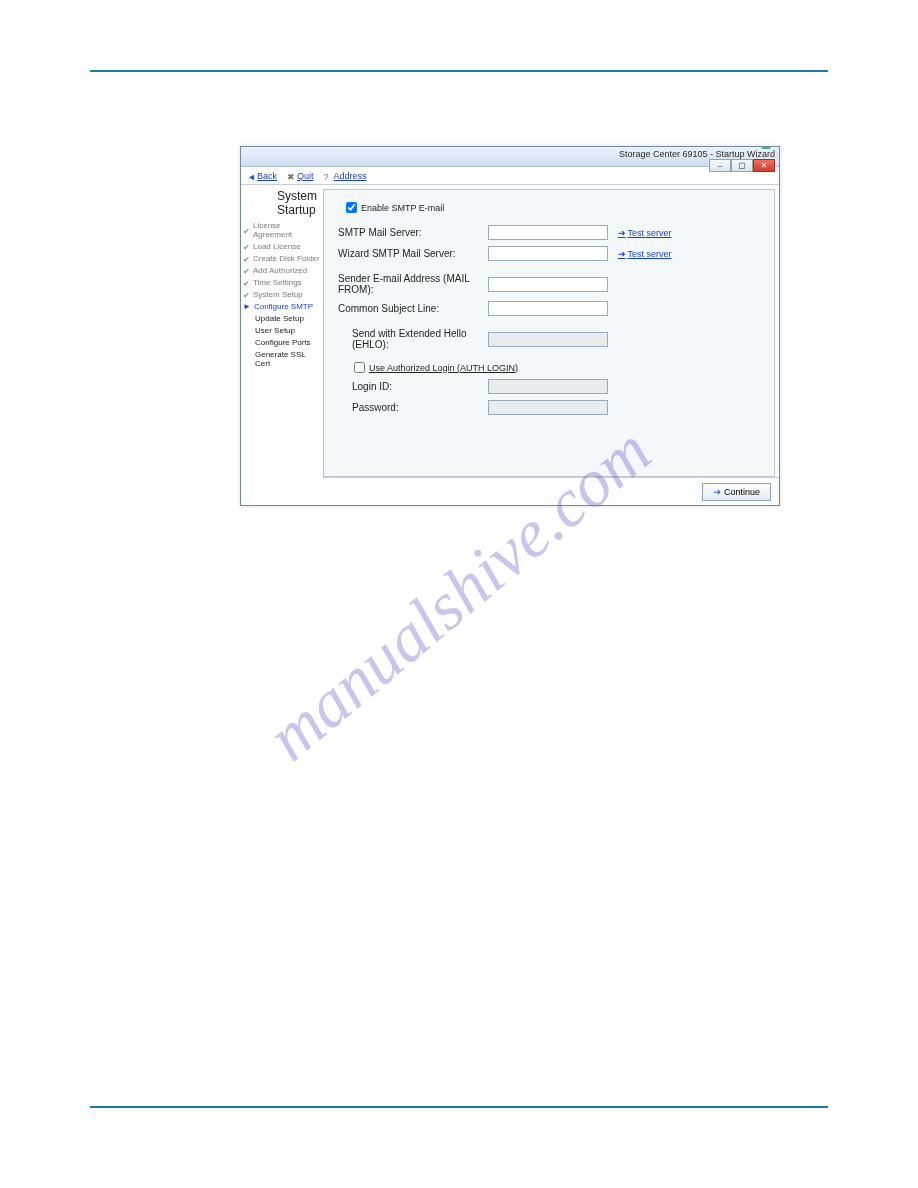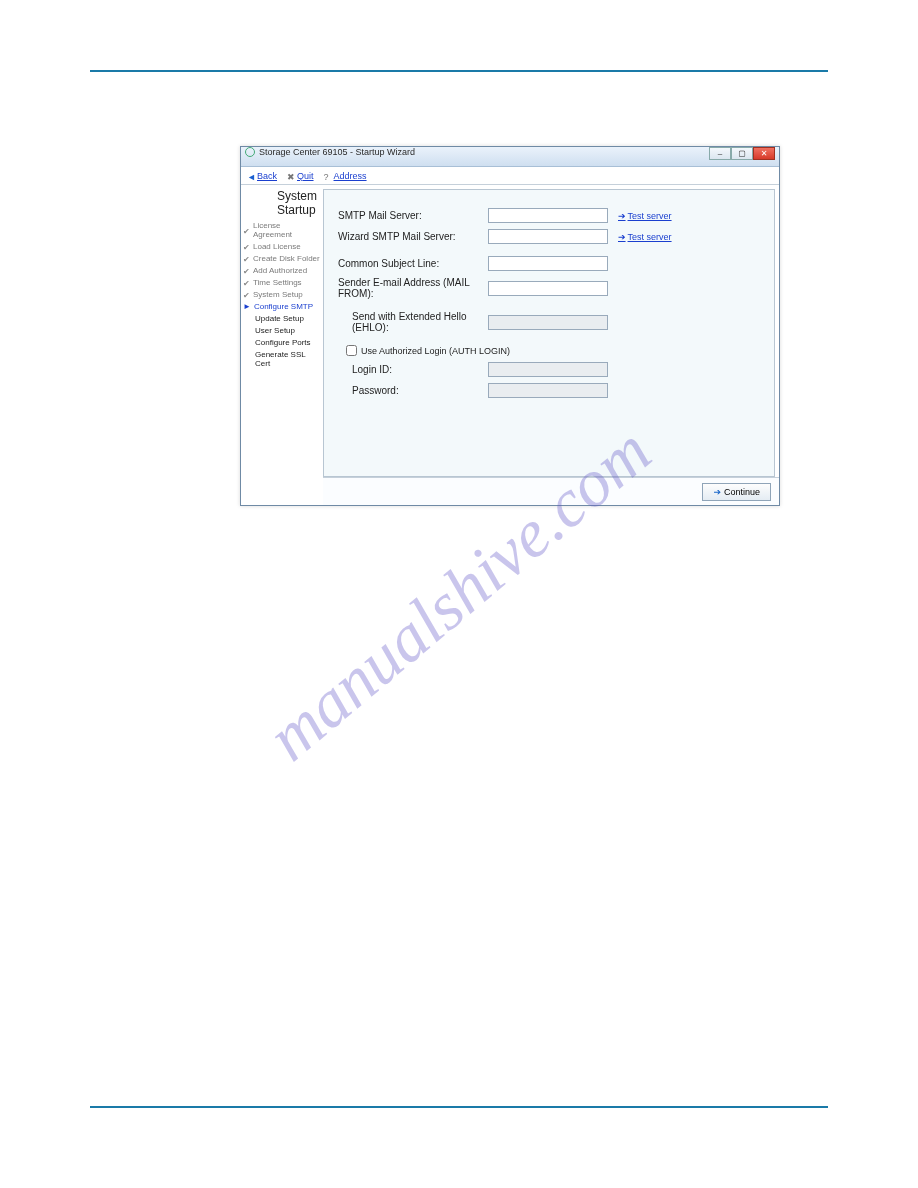--- a/index.html
+++ b/index.html
@@ -29,22 +29,23 @@
     border: 1px solid #6f8aa5;
     background: #fff;
     box-shadow: 0 0 4px rgba(0,0,0,0.15);
     font-size: 9px;
     color: #222;
   }
   .titlebar {
     height: 20px;
     background: linear-gradient(#eaf2fb, #cfdff0);
     border-bottom: 1px solid #a8bfd6;
-    display: flex; align-items: flex-start;
+    display: flex; align-items: flex-end;
     padding: 0 4px;
+    flex-direction: column;
   }
   .titlebar .appicon { width: 10px; height: 10px; border: 1px solid #4a7; border-radius: 50%; margin-right: 4px; }
   .titlebar .title { flex: 1; font-size: 9px; color: #2a2a2a; }
   .winbtns { display: flex; gap: 0; }
   .winbtn { width: 22px; height: 13px; border: 1px solid #8aa; background: linear-gradient(#f4f8fc,#dbe6f0); font-size: 8px; text-align: center; line-height: 11px; }
   .winbtn.close { background: linear-gradient(#f07060,#d73a2a); color: #fff; border-color: #a03020; }
   
   .toolbar {
     height: 18px;
     background: #fff;
@@ -184,20 +185,24 @@
           <span>Configure SMTP</span>
         </div>
       <div class="substep">Update Setup</div>
       <div class="substep">User Setup</div>
       <div class="substep">Configure Ports</div>
       <div class="substep">Generate SSL Cert</div>
     </div>
 
     <div class="mainwrap">
       <div class="mainpanel">
+        <div class="chkrow bold" style="margin-left:8px;">
+          <input type="checkbox" checked="" style="">
+          <span>Enable SMTP E-mail</span>
+        </div>
         <div class="section-gap"></div>
 
         <div class="row">
           <span class="lbl">SMTP Mail Server:</span>
           <input type="text" value="" style="">
           <a class="link">
               <span class="arr">➔</span>
               <span>Test server</span>
             </a>
         </div>
@@ -205,36 +210,36 @@
           <span class="lbl">Wizard SMTP Mail Server:</span>
           <input type="text" value="" style="">
           <a class="link">
               <span class="arr">➔</span>
               <span>Test server</span>
             </a>
         </div>
         <div class="section-gap"></div>
 
         <div class="row">
+          <span class="lbl">Sender E-mail Address (MAIL FROM):</span>
+          <input type="text" value="" style="">
+        </div>
+        <div class="row">
           <span class="lbl">Common Subject Line:</span>
-          <input type="text" value="" style="">
-        </div>
-        <div class="row">
-          <span class="lbl">Sender E-mail Address (MAIL FROM):</span>
           <input type="text" value="" style="">
         </div>
         <div class="section-gap"></div>
 
         <div class="row">
           <span class="lbl indent">Send with Extended Hello (EHLO):</span>
           <input type="text" class="disabled" value="" style="">
         </div>
         <div class="section-gap"></div>
 
-        <div class="chkrow" style="margin-left:8px;">
+        <div class="chkrow" style="margin-left:16px;text-decoration:underline;">
           <input type="checkbox" style="">
           <span>Use Authorized Login (AUTH LOGIN)</span>
         </div>
         <div class="row">
           <span class="lbl indent">Login ID:</span>
           <input type="text" class="disabled" value="" style="">
         </div>
         <div class="row">
           <span class="lbl indent">Password:</span>
           <input type="password" class="disabled" value="" style="">

